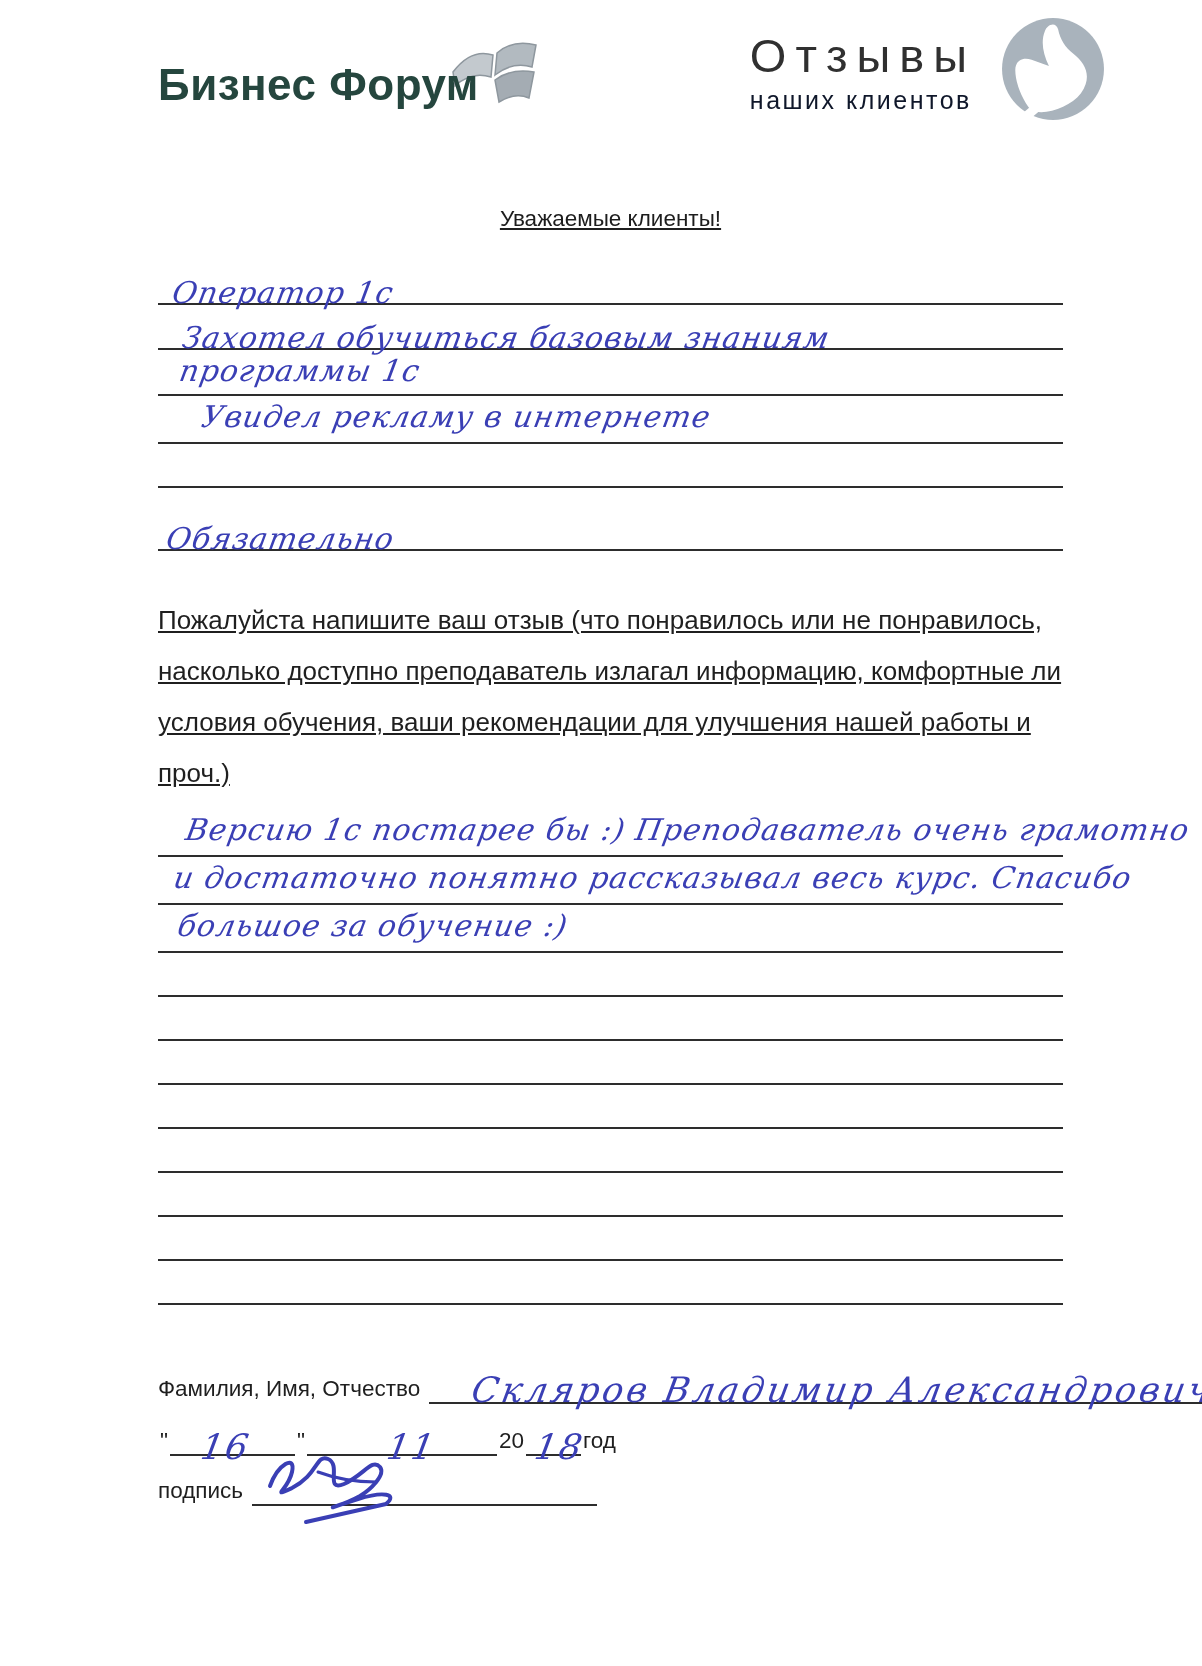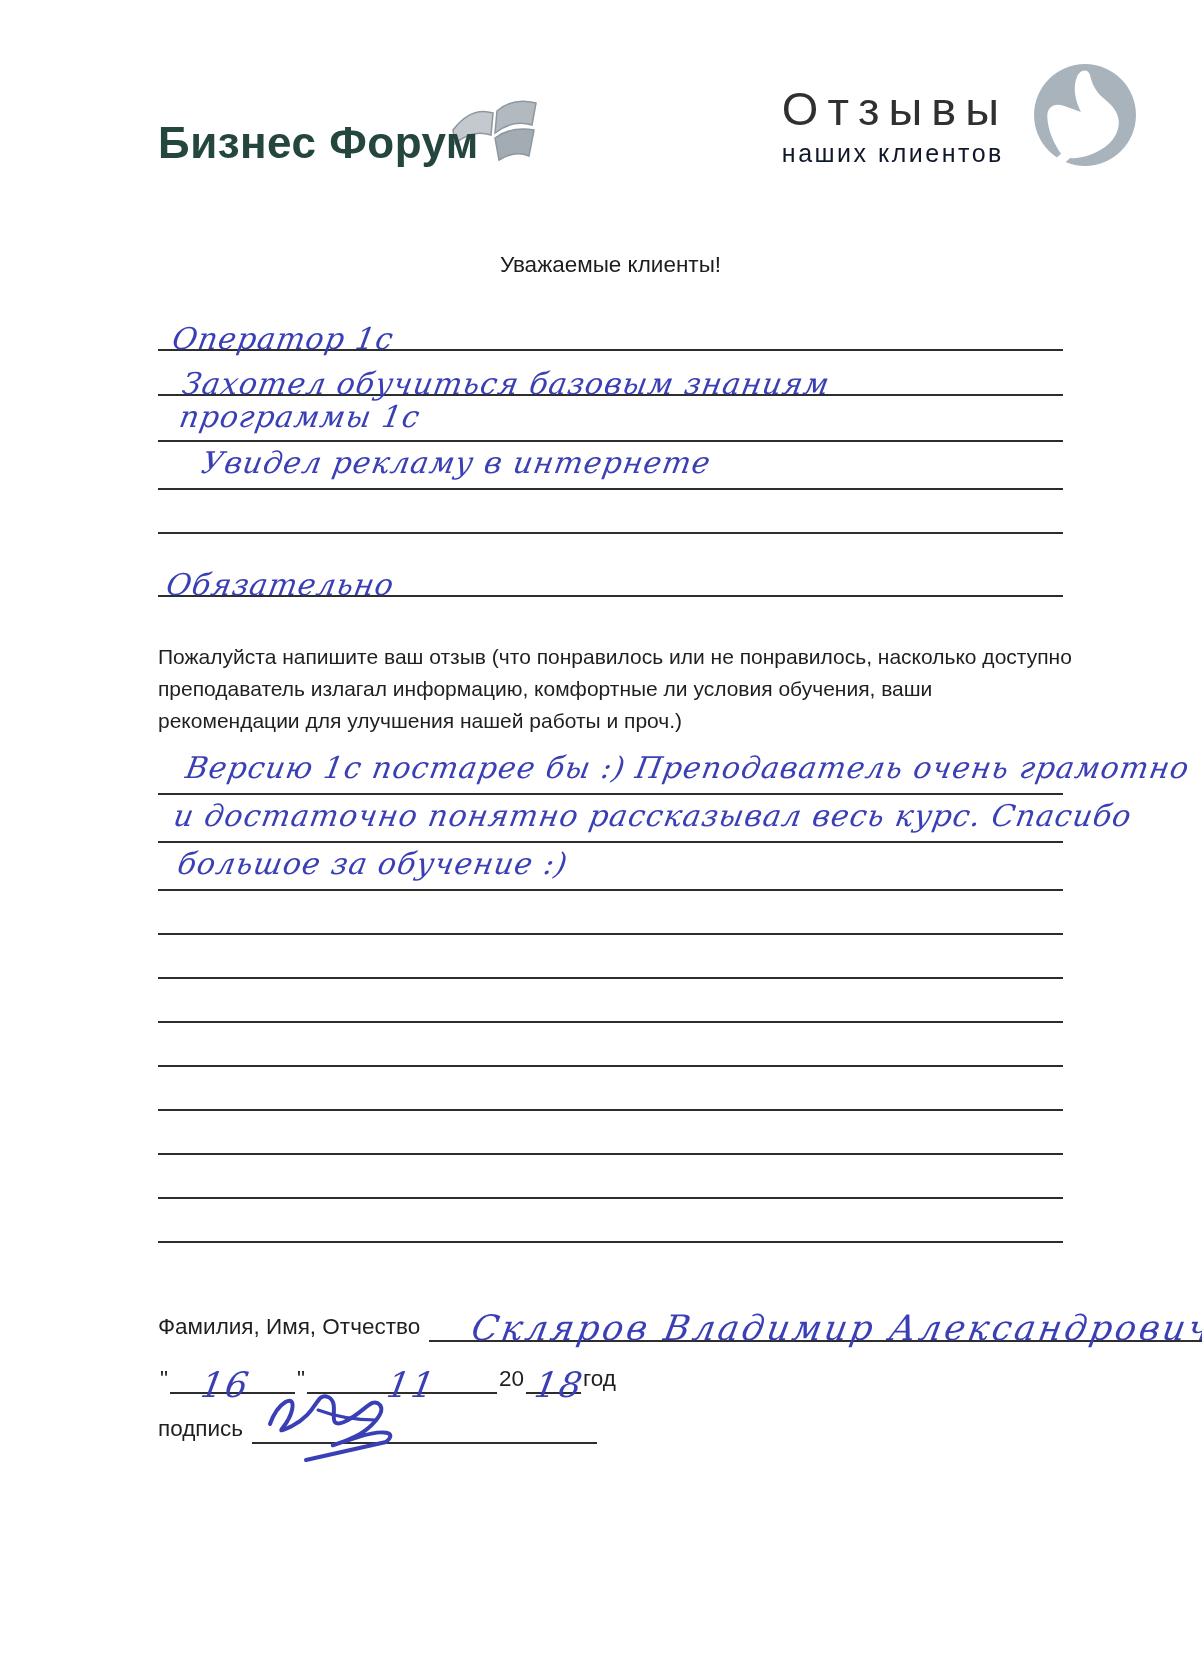--- a/index.html
+++ b/index.html
@@ -9,23 +9,23 @@
     margin:0 auto;
     background:#ffffff;
     font-family:"Liberation Sans", sans-serif;
     color:#1f1f1f;
     overflow:hidden;
     box-sizing:border-box;
   }
 
   
   .header {
-    display:flex; align-items:flex-end;
-    padding:14px 64px 0 158px;
-    height:122px; box-sizing:border-box;margin-top:46px;
+    display:flex; align-items:center;
+    padding:14px 96px 0 158px;
+    height:122px; box-sizing:border-box;
   }
   .brand { position:relative; margin-top:34px; }
   .brand-text {
     position:relative; z-index:2;
     font-size:44px; font-weight:bold;
     color:#25463e; letter-spacing:0.5px;
     white-space:nowrap;
   }
   .sail { position:absolute; z-index:1; right:-62px; top:-20px; }
 
@@ -34,21 +34,21 @@
     font-size:47px; font-weight:300; color:#303030;
     letter-spacing:9px; line-height:1;
   }
   .reviews-subtitle {
     font-size:25px; color:#0f172a;
     letter-spacing:2.5px; margin-top:7px;
   }
   .thumb-badge { flex-shrink:0; margin-top:2px; }
 
   
-  .main { padding:0 139px 0 158px; }
+  .main { padding:0 139px 0 158px;text-decoration:underline; }
 
   .salutation {
     margin:84px 0 0 0;
     text-align:center;
     font-size:22.5px; font-weight:normal; color:#1d1d1d;
   }
   .intro {
     margin:12px 0 0 0;
     font-size:22.5px; line-height:40px;
     text-indent:68px; width:915px;
@@ -79,21 +79,21 @@
     display:inline-block;
     transform:skewX(-10deg); transform-origin:left bottom;
     letter-spacing:1px; white-space:nowrap;
     position:relative; top:6px;
   }
   .hand.inrule { position:absolute; bottom:-9px; }
   .hand.big { font-size:35px; letter-spacing:2px; }
 
   .prompt {
     margin:44px 0 0 0;
-    font-size:21px; line-height:32px; width:915px;
+    font-size:26px; line-height:51px; width:915px;
   }
   .review-lines { margin-top:10px; }
 
   
   .footer { padding:0 139px 0 158px; margin-top:62px; }
   .name-row { display:flex; align-items:flex-end; font-size:22.5px; }
   .date-row { display:flex; align-items:flex-end; margin-top:20px; font-size:22.5px; }
   .sig-row { display:flex; align-items:flex-end; margin-top:18px; font-size:22.5px; }
   .dseg {
     border-bottom:2.5px solid #2d2d2d;

